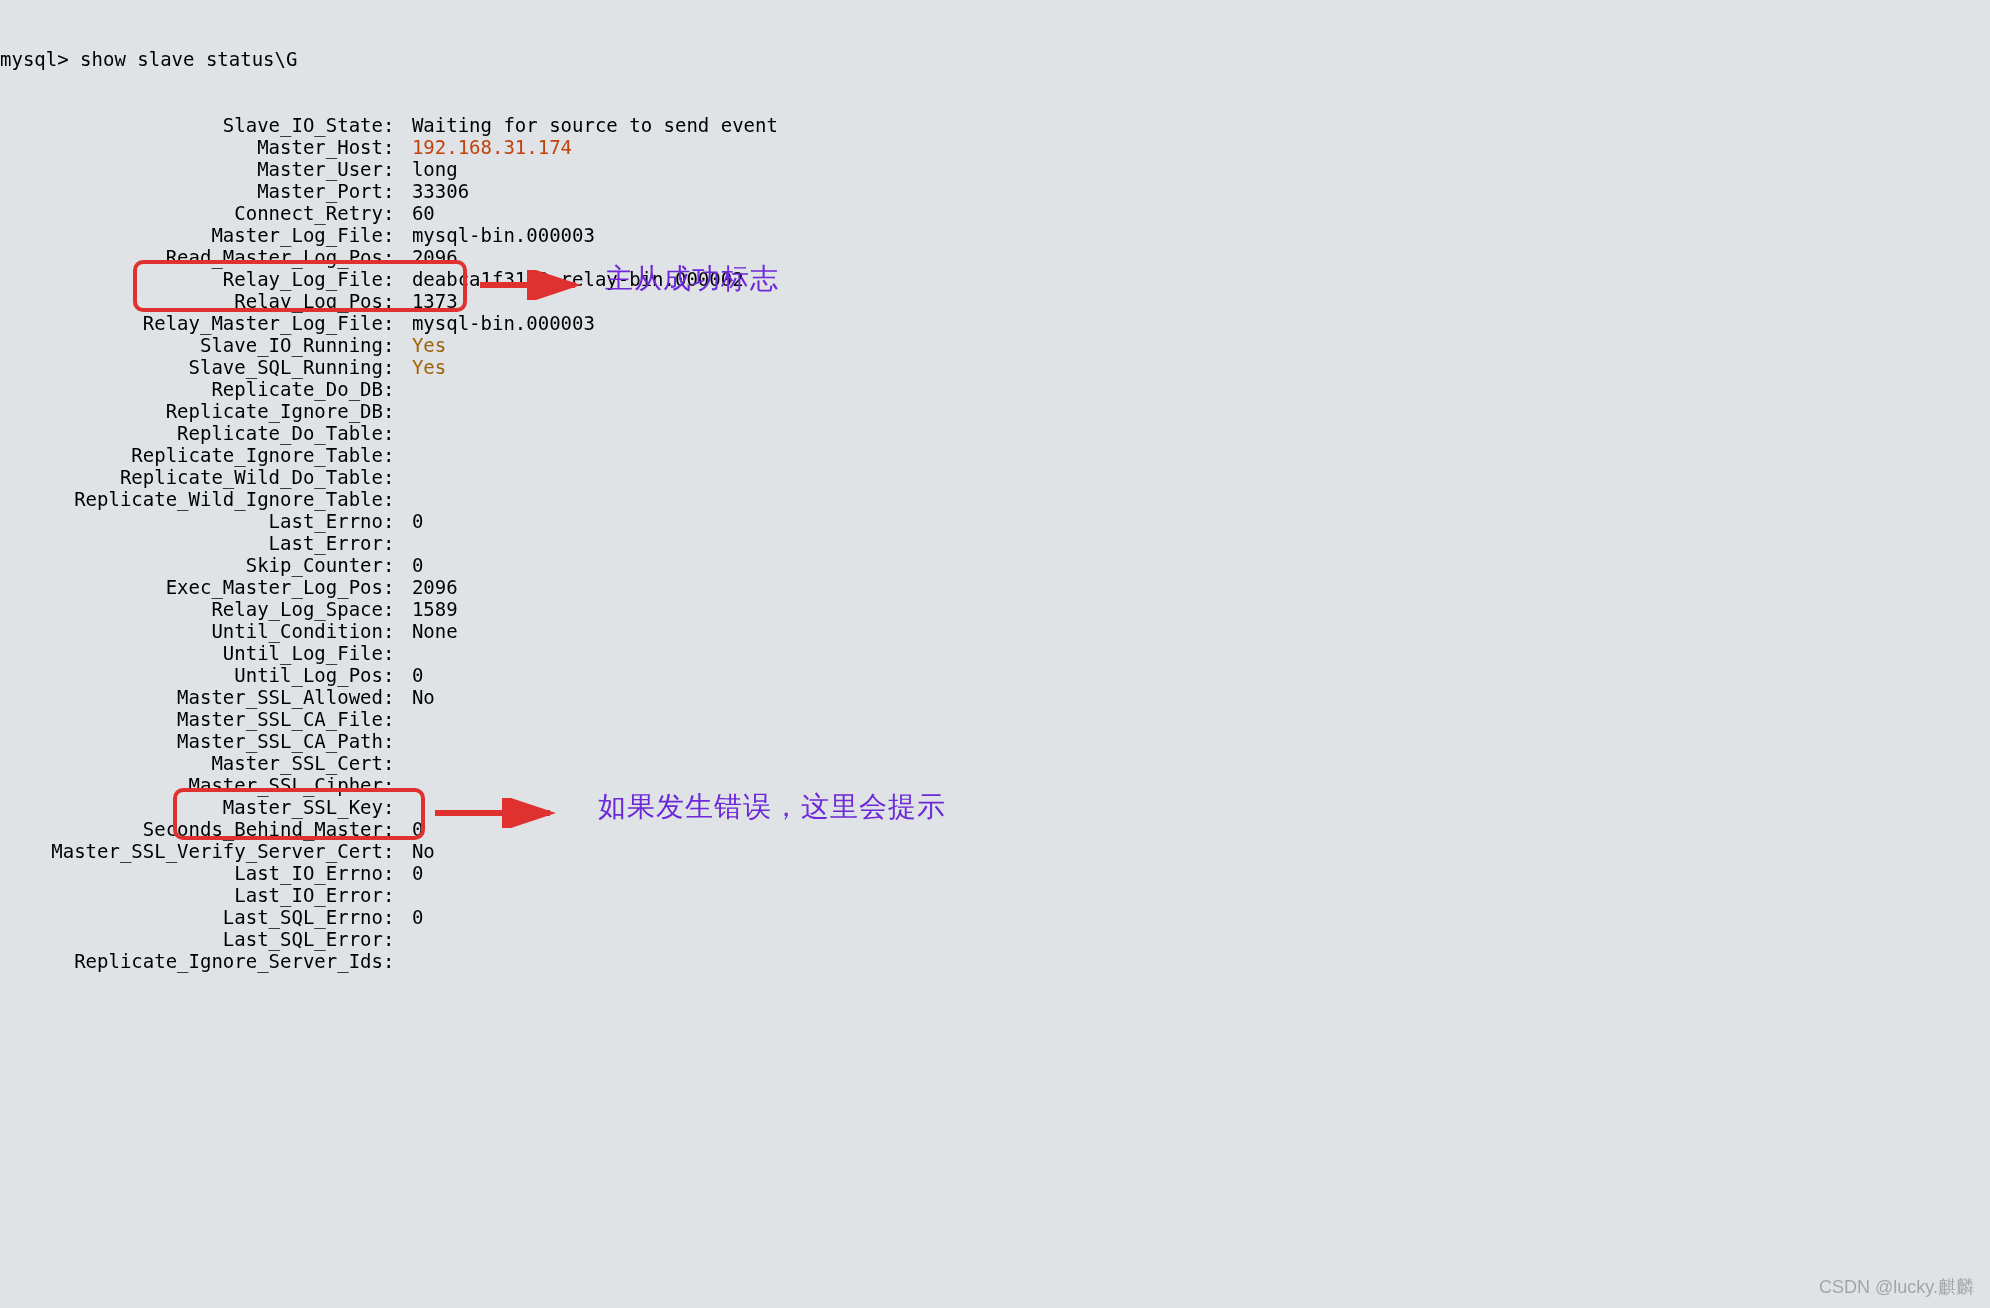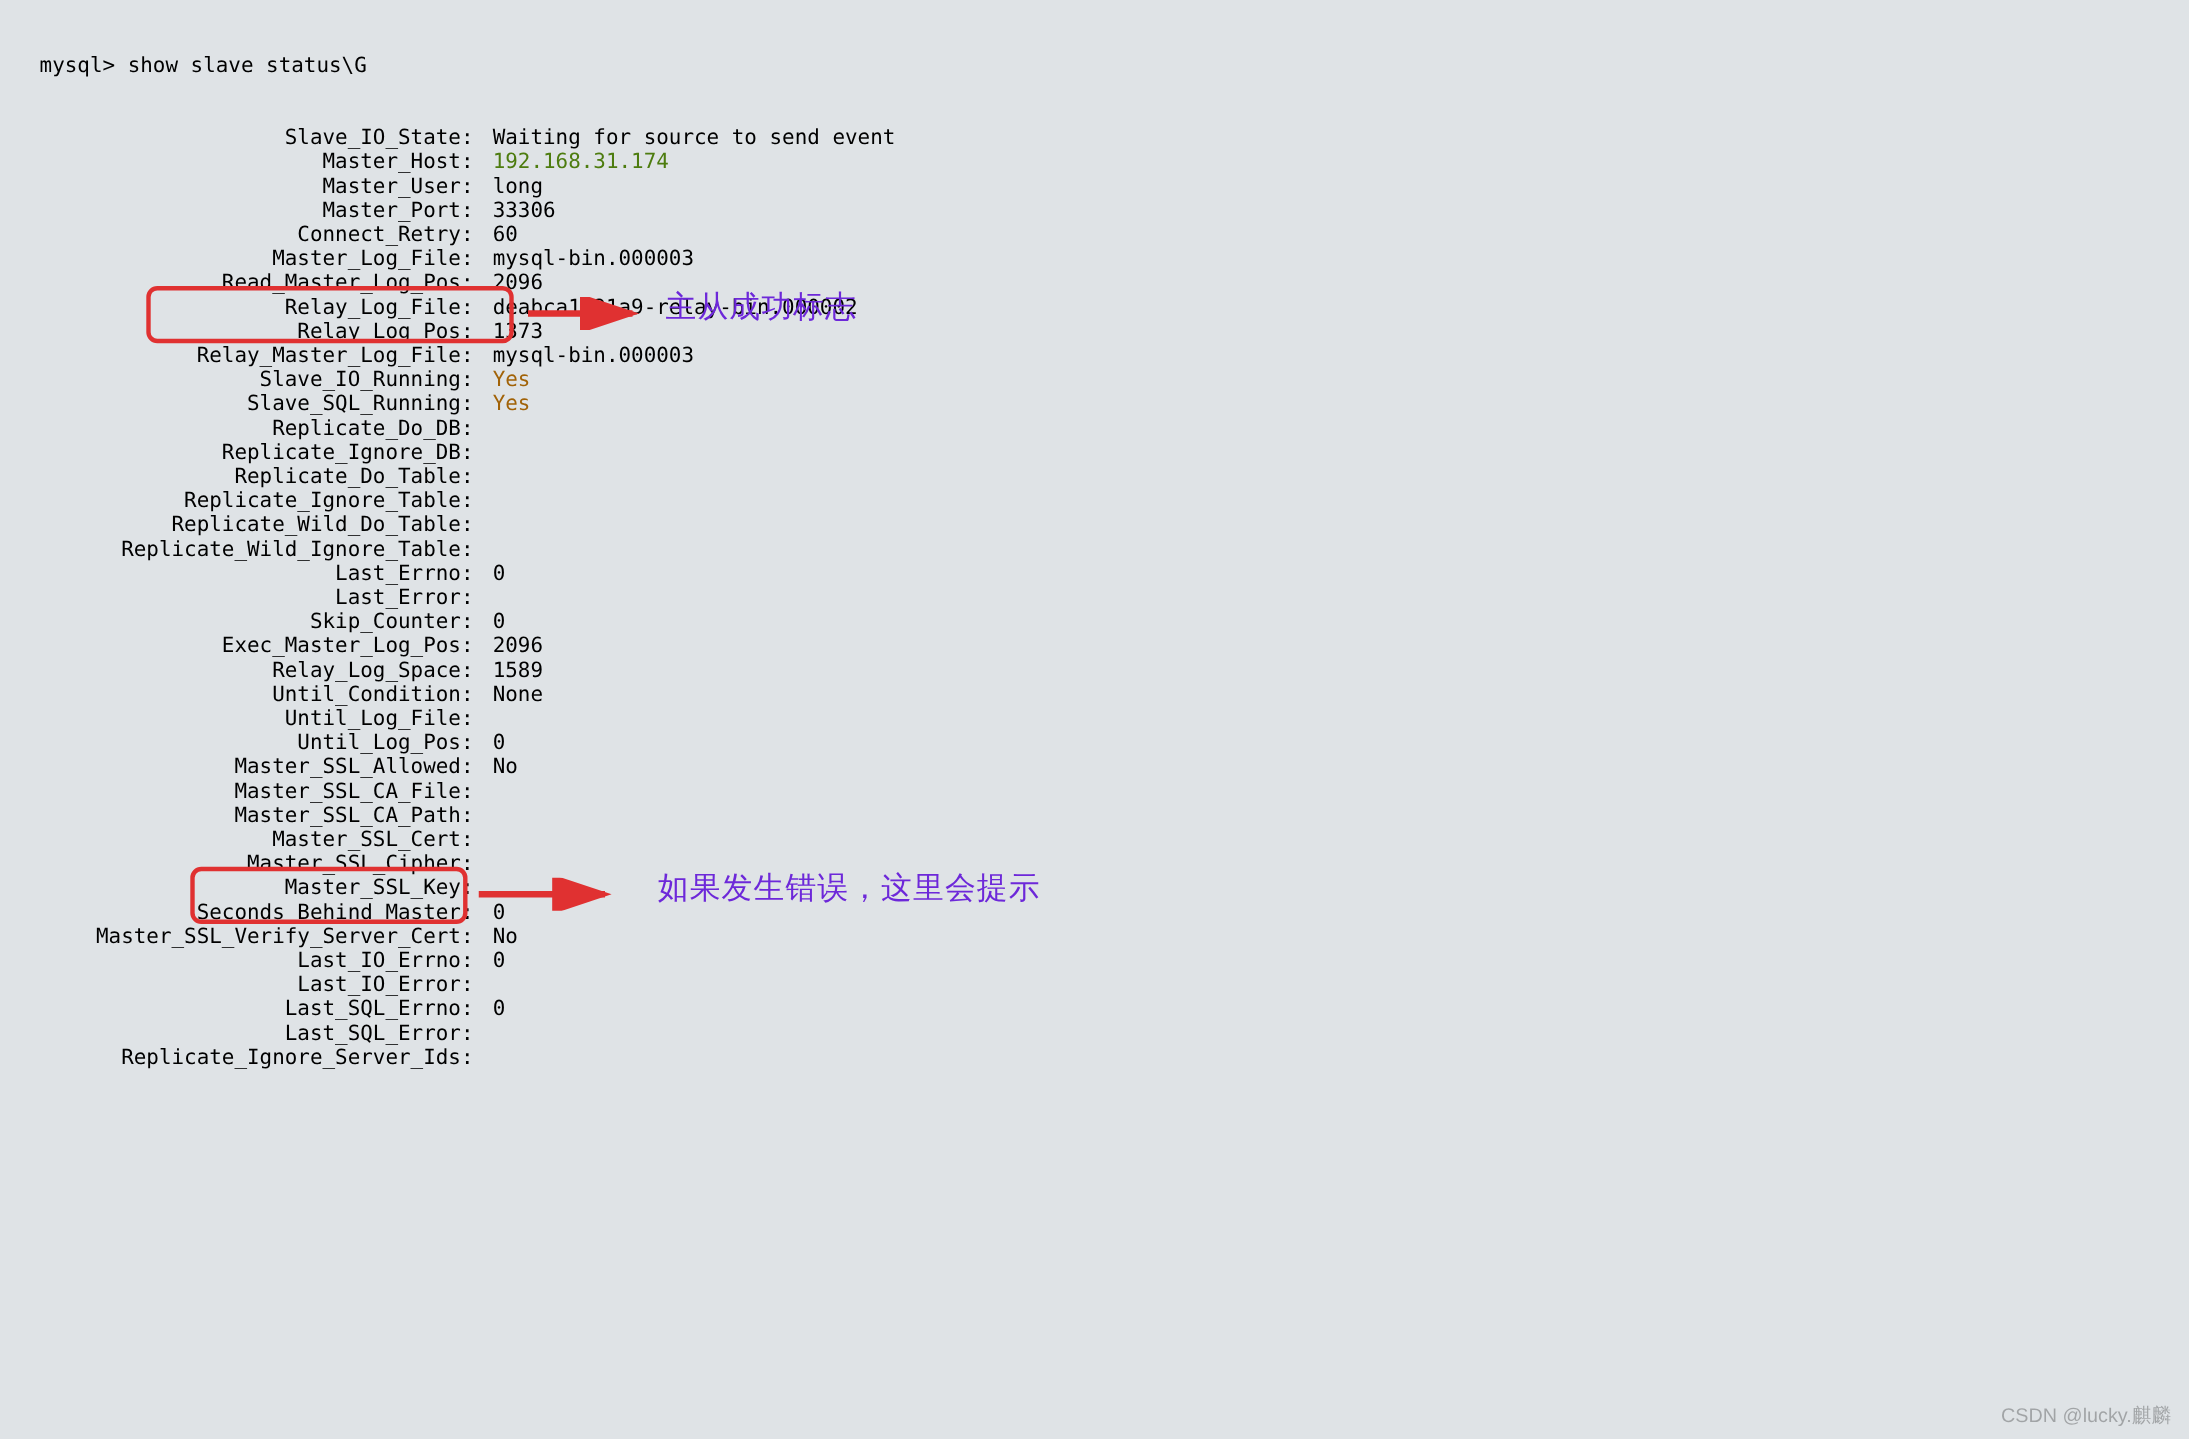--- a/index.html
+++ b/index.html
@@ -15,36 +15,35 @@
     overflow: hidden;
     position: relative;
   }
   .terminal {
     position: relative;
     padding-top: 4px;
     white-space: pre;
   }
   .row {
     display: flex;
-    padding-left: 36px;
   }
   .label {
     display: inline-block;
     width: 340px;
     text-align: right;
     margin-left: 43px;
   }
   .sep {
     display: inline-block;
     padding: 0 6px 0 0;
   }
   .val {
     display: inline-block;
   }
-  .pink { color: #4d7c0f; }
+  .pink { color: #c2410c; }
   .green { color: #a16207; }
 
   .hlbox {
     position: absolute;
     border: 4px solid #e03131;
     border-radius: 10px;
     pointer-events: none;
   }
   .arrow {
     position: absolute;

